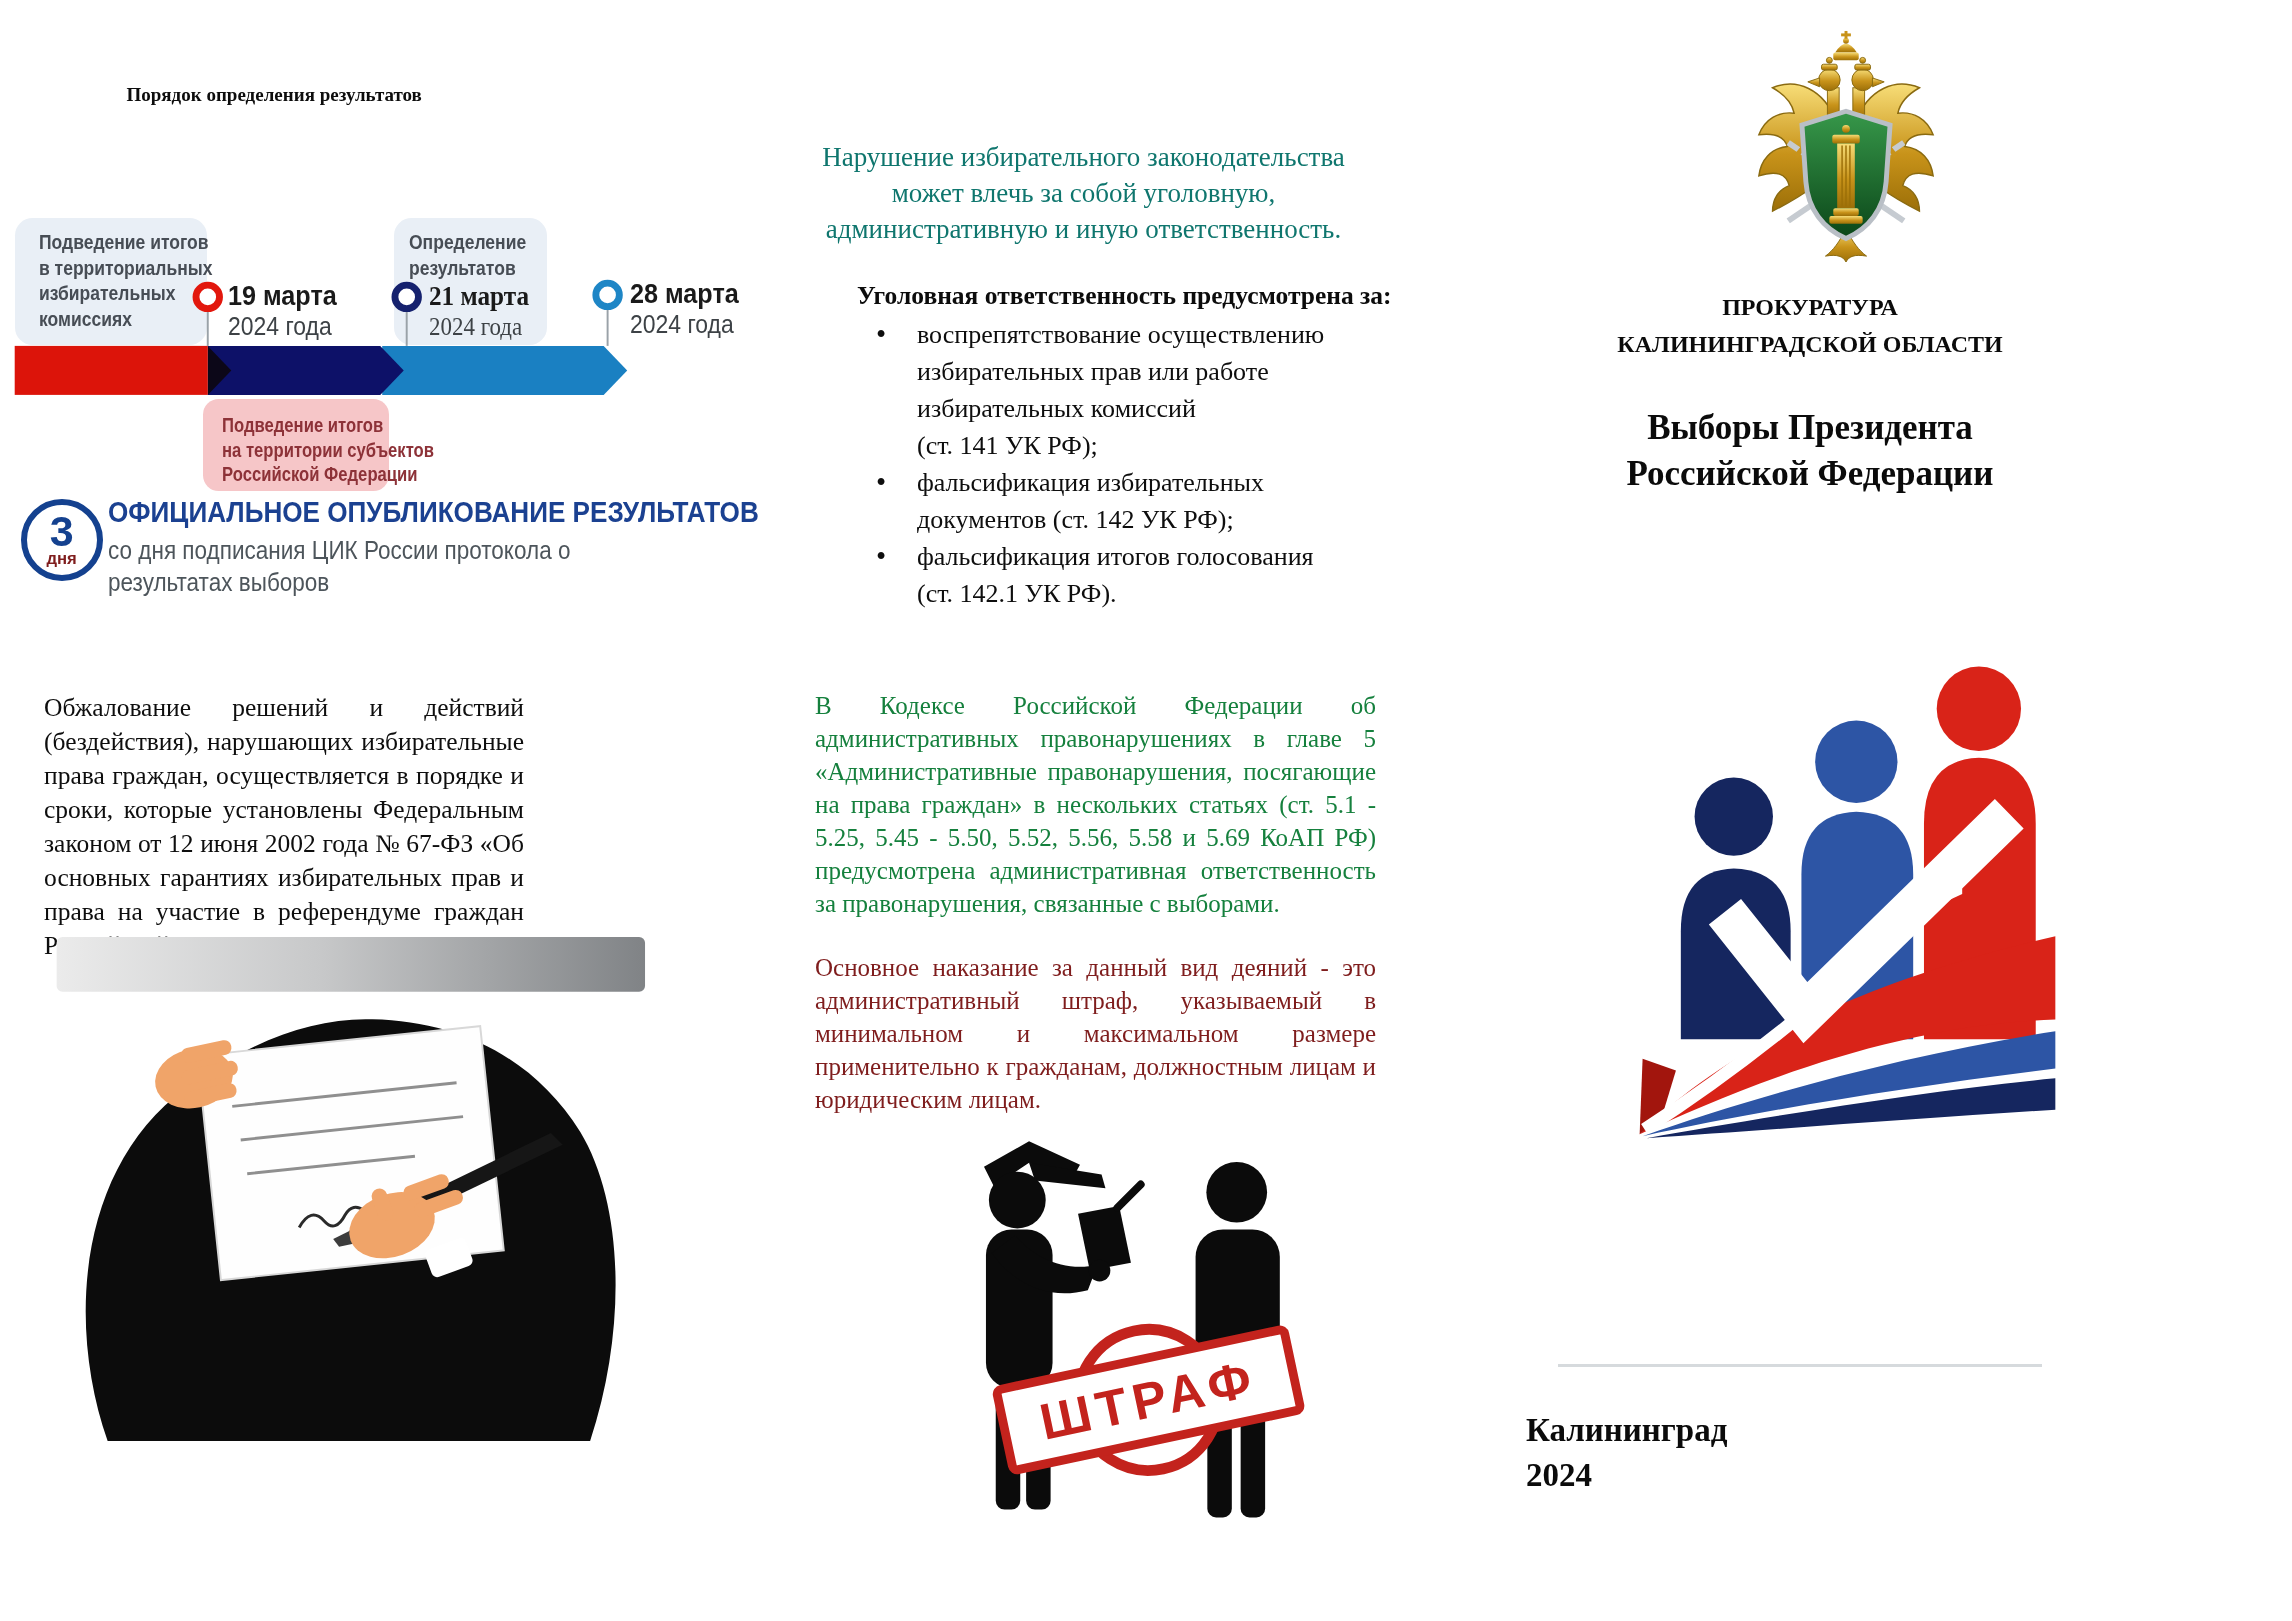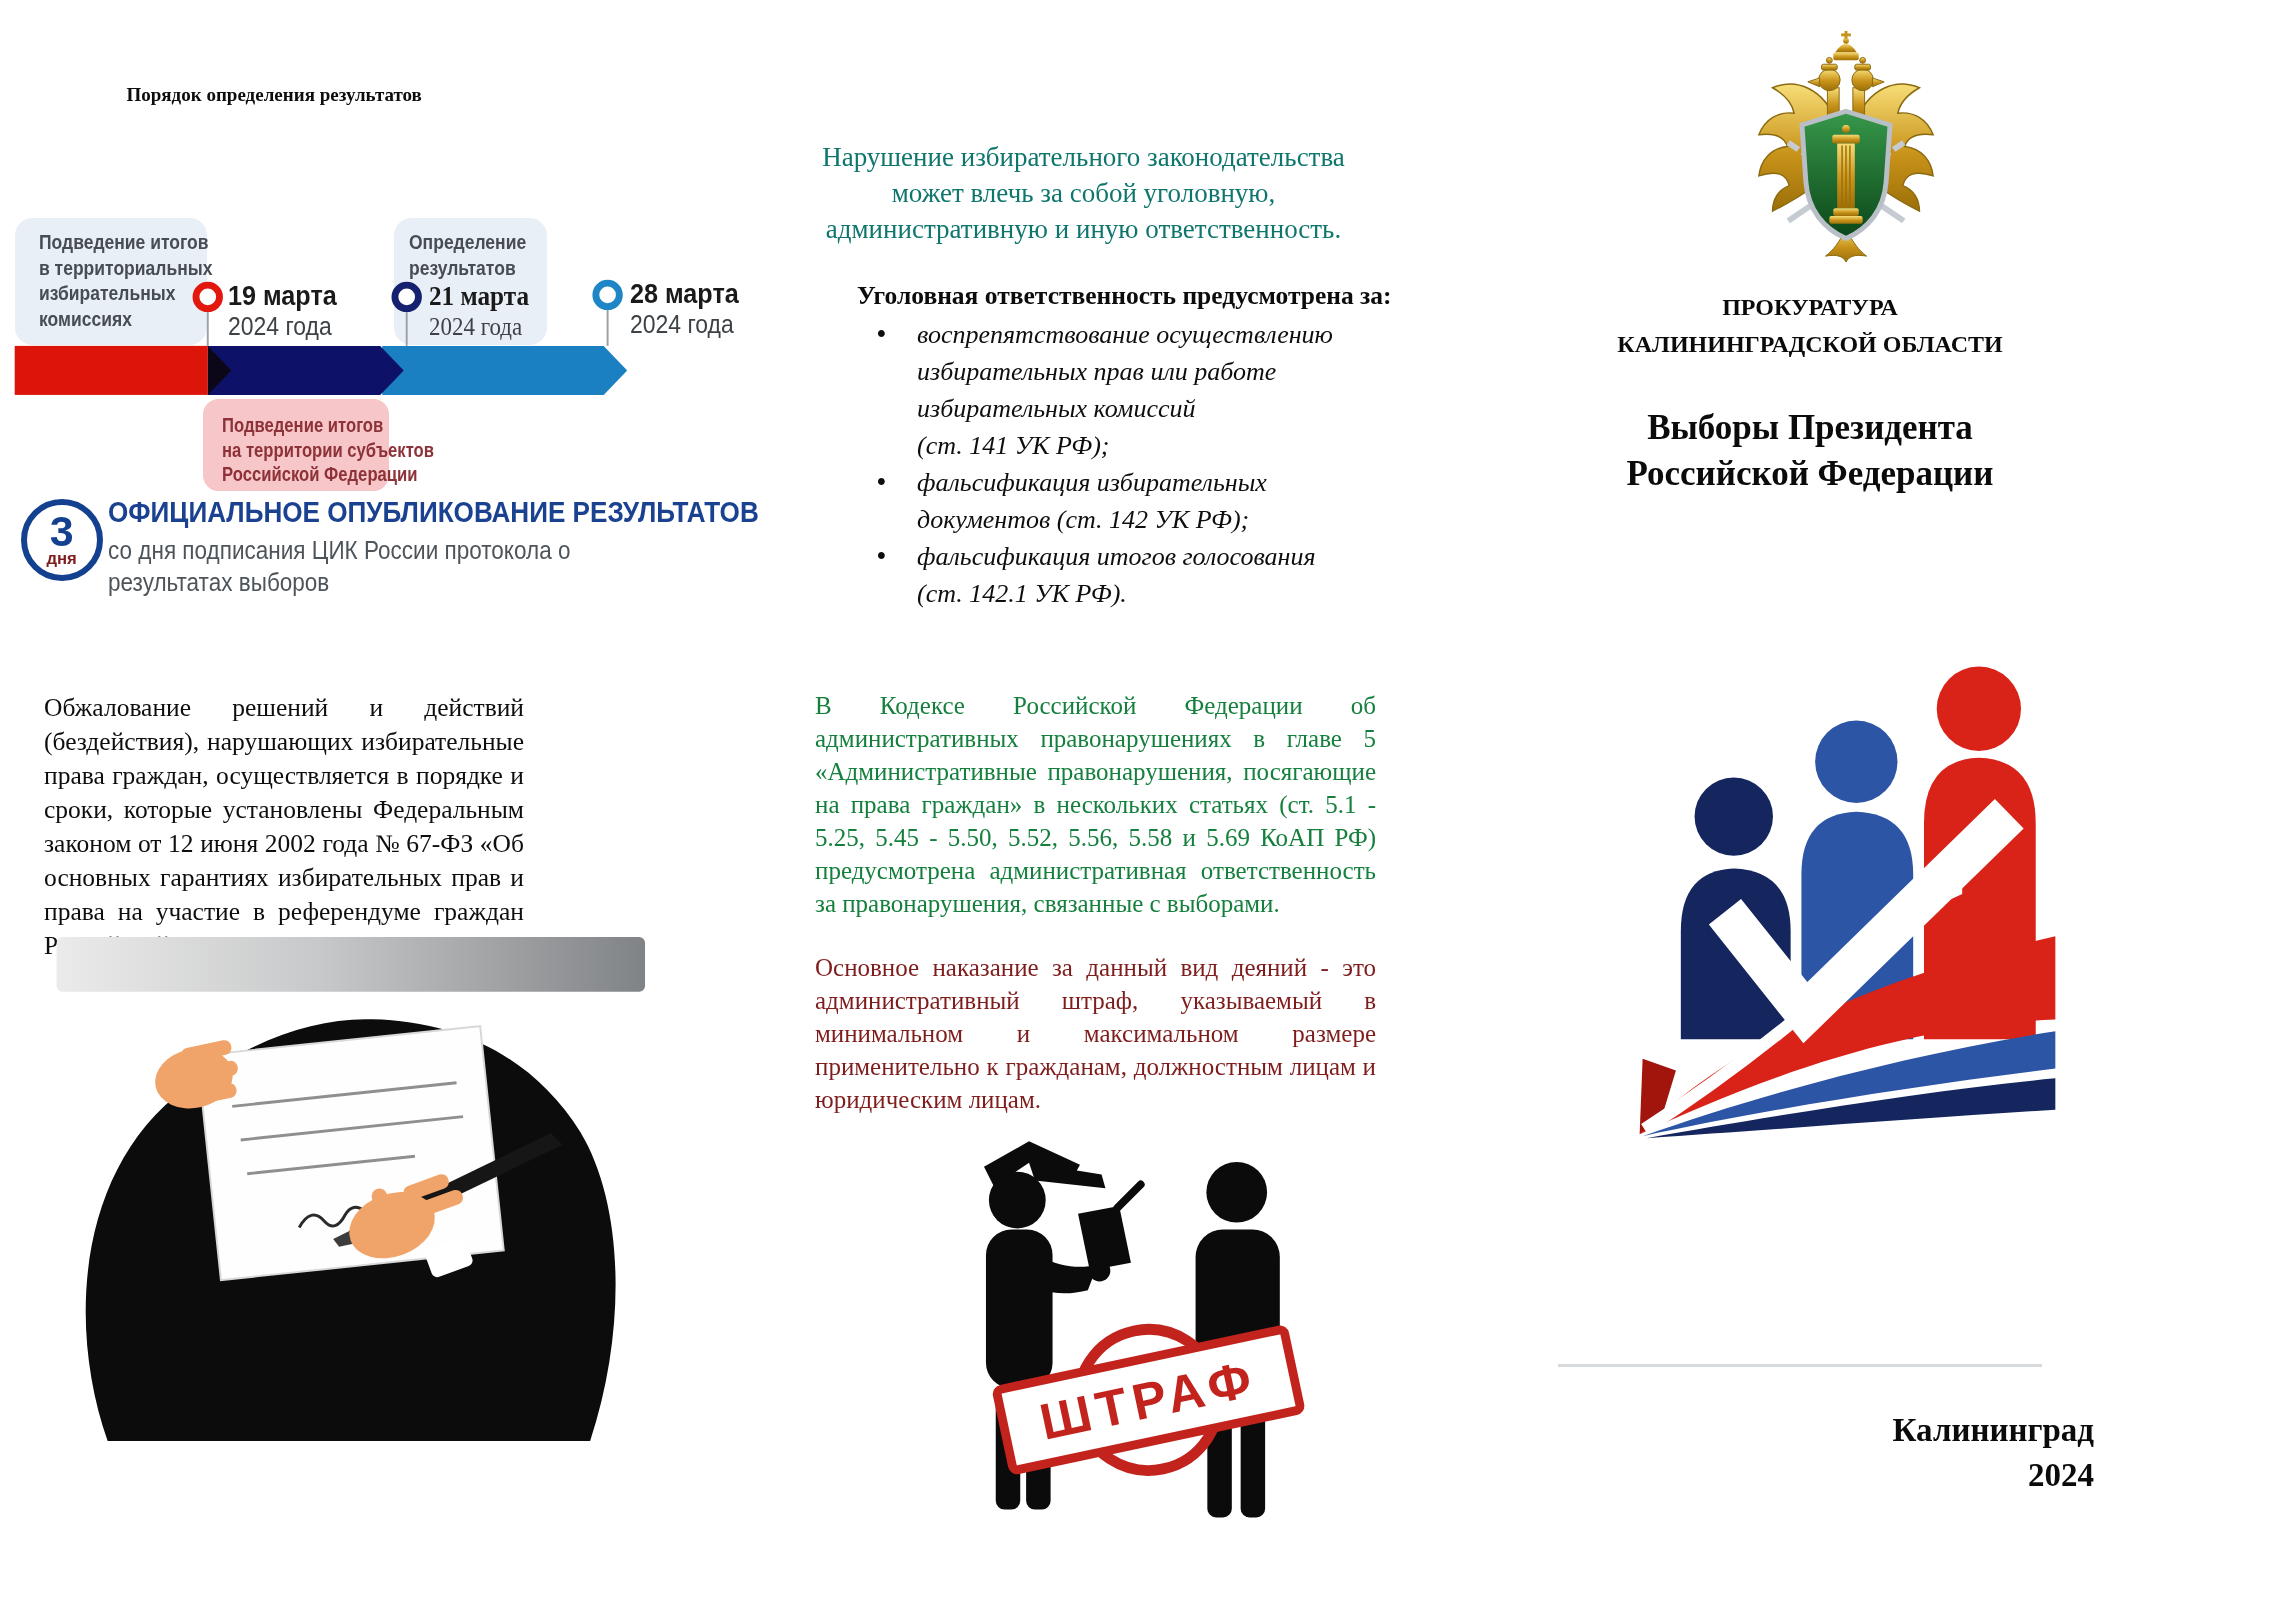--- a/index.html
+++ b/index.html
@@ -28,33 +28,33 @@
   .pub-title{left:108px;top:496px;font-size:29px;font-weight:800;color:#1b4191;white-space:nowrap;
              transform:scaleX(.9);transform-origin:left top;}
   .pub-sub{left:108px;top:534px;width:667px;font-size:26.5px;color:#4d555b;line-height:32px;
            transform:scaleX(.85);transform-origin:left top;}
   .l-par{left:44px;top:691px;width:480px;font-size:25.5px;line-height:34px;text-align:justify;color:#0e0e0e;}
 
   
   .m-intro{left:819px;top:139px;width:529px;text-align:center;font-size:27px;line-height:36px;color:#0f766e;}
   .m-head{left:857px;top:281px;font-size:25.5px;font-weight:bold;color:#0c0c0c;white-space:nowrap;}
   .m-list{left:872px;top:316px;width:470px;font-size:26px;line-height:37px;color:#0e0e0e;
-          list-style:none;margin:0;padding:0;font-style:italic;}
+          list-style:none;margin:0;padding:0;}
   .m-list li{position:relative;padding-left:45px;}
   .m-list li::before{content:"\2022";position:absolute;left:3.9px;top:0;font-size:29px;}
   .m-par1{left:815px;top:689px;width:561px;font-size:25px;line-height:33px;text-align:justify;color:#15803d;}
   .m-par2{left:815px;top:951px;width:561px;font-size:25px;line-height:33px;text-align:justify;color:#7f1d1d;}
 
   
   .r-org{left:1526px;top:289px;width:568px;text-align:center;font-size:24px;font-weight:bold;
          line-height:37px;color:#0b0b0b;}
   .r-title{left:1526px;top:405px;width:568px;text-align:center;font-size:35px;font-weight:bold;
            line-height:46px;color:#0b0b0b;}
   .r-divider{left:1558px;top:1364px;width:484px;height:2.9px;background:#d6dadd;}
-  .r-city{left:1526px;top:1408px;width:568px;text-align:right;font-size:33px;font-weight:bold;
+  .r-city{left:1526px;top:1408px;width:568px;text-align:left;font-size:33px;font-weight:bold;
           line-height:45px;color:#0b0b0b;}
 </style>
 </head>
 <body>
 
 <div class="page">
 
   <div class="abs l-title">Порядок определения результатов</div>
 
   <div class="abs tl-box box-a"></div>

